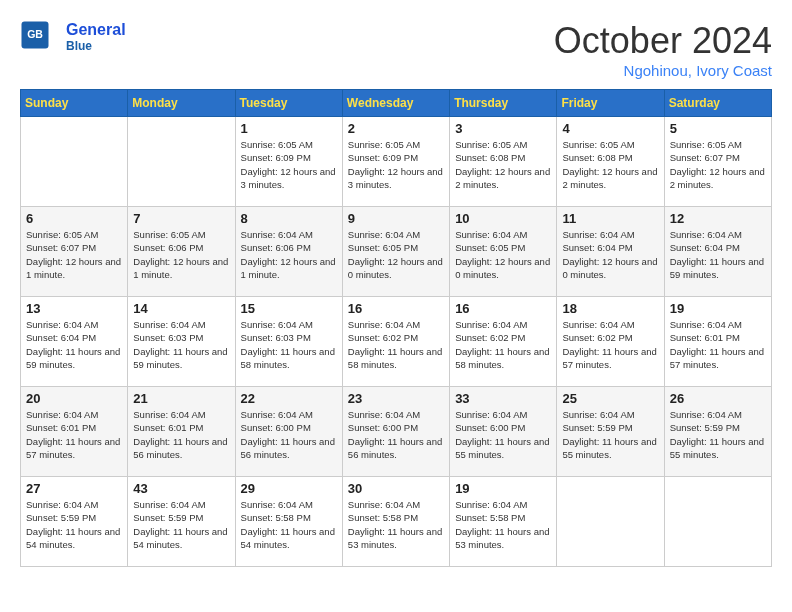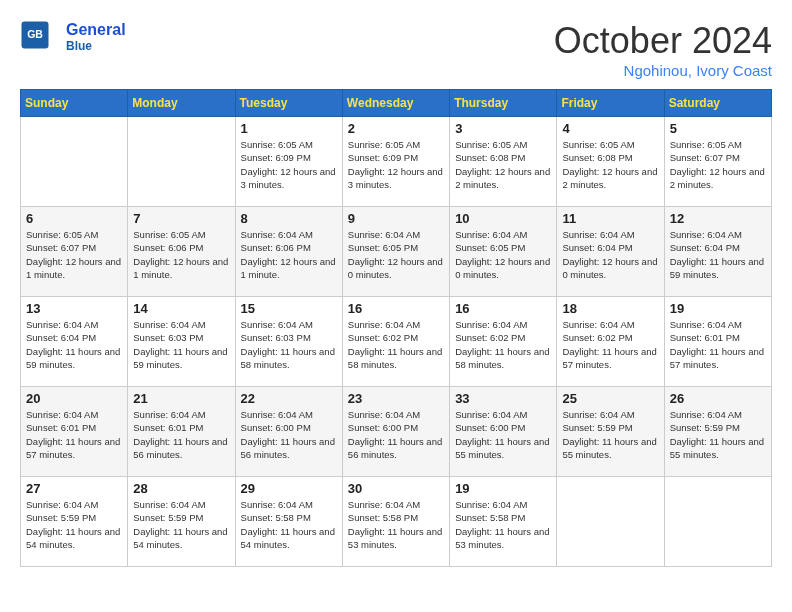--- a/index.html
+++ b/index.html
@@ -285,21 +285,21 @@
         </td>
       </tr>
       <tr>
         <td>
           <span class="day-number">27</span>
           <div class="day-info" style="white-space: pre-line;">Sunrise: 6:04 AM
 Sunset: 5:59 PM
 Daylight: 11 hours and 54 minutes.</div>
         </td>
         <td>
-          <span class="day-number">28</span>
+          <span class="day-number">43</span>
           <div class="day-info" style="white-space: pre-line;">Sunrise: 6:04 AM
 Sunset: 5:59 PM
 Daylight: 11 hours and 54 minutes.</div>
         </td>
         <td>
           <span class="day-number">29</span>
           <div class="day-info" style="white-space: pre-line;">Sunrise: 6:04 AM
 Sunset: 5:58 PM
 Daylight: 11 hours and 54 minutes.</div>
         </td>

